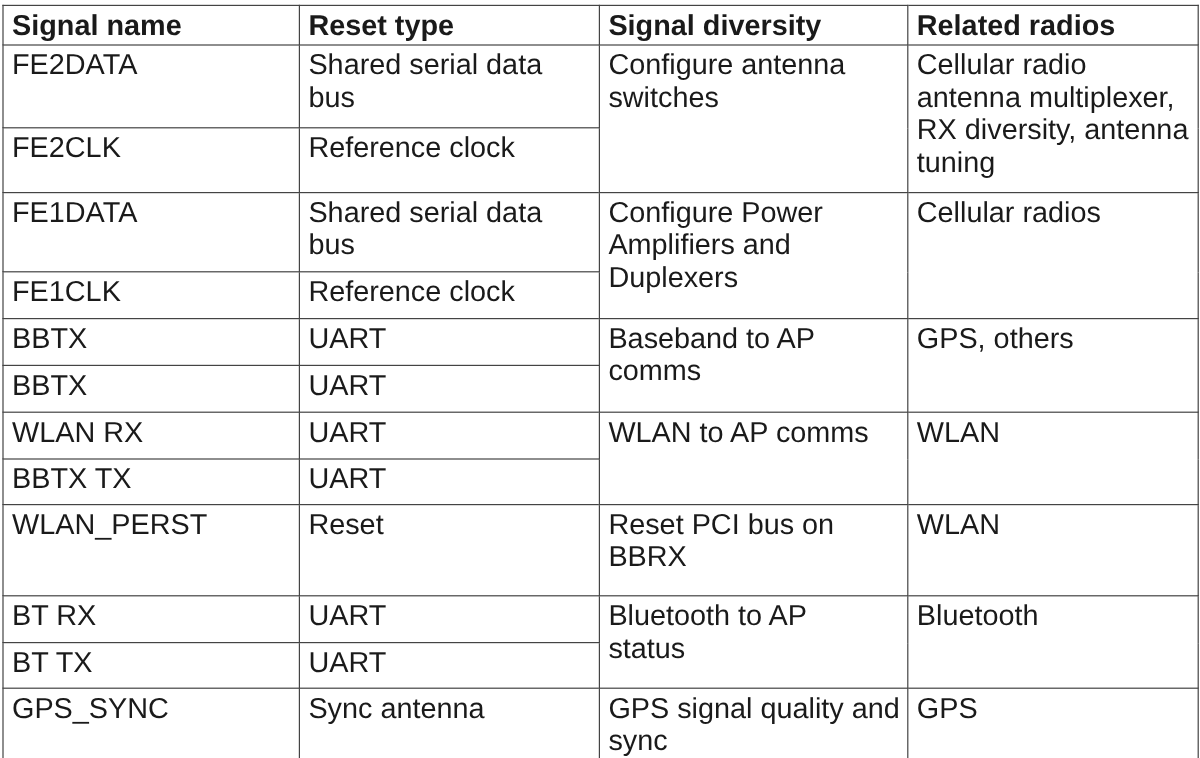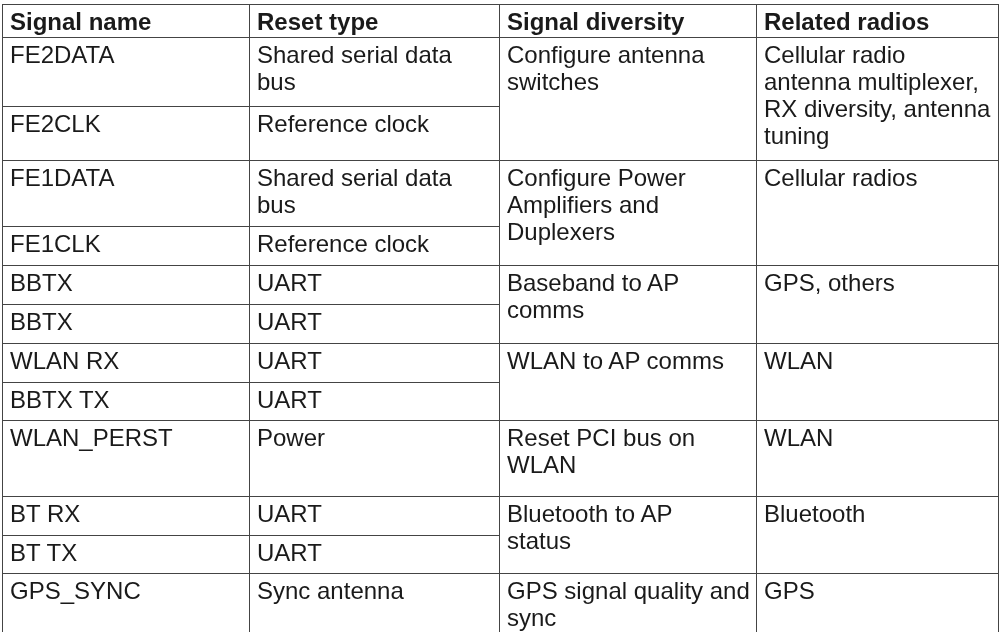--- a/index.html
+++ b/index.html
@@ -95,23 +95,23 @@
       <td>UART</td>
       <td rowspan="2">WLAN to AP comms</td>
       <td rowspan="2">WLAN</td>
     </tr>
     <tr style="height:38px">
       <td>BBTX TX</td>
       <td>UART</td>
     </tr>
     <tr style="height:76px">
       <td>WLAN_PERST</td>
-      <td>Power</td>
+      <td>Reset</td>
       <td>Reset PCI bus on
-WLAN</td>
+BBRX</td>
       <td>WLAN</td>
     </tr>
     <tr style="height:39px">
       <td>BT RX</td>
       <td>UART</td>
       <td rowspan="2">Bluetooth to AP
 status</td>
       <td rowspan="2">Bluetooth</td>
     </tr>
     <tr style="height:38px">

